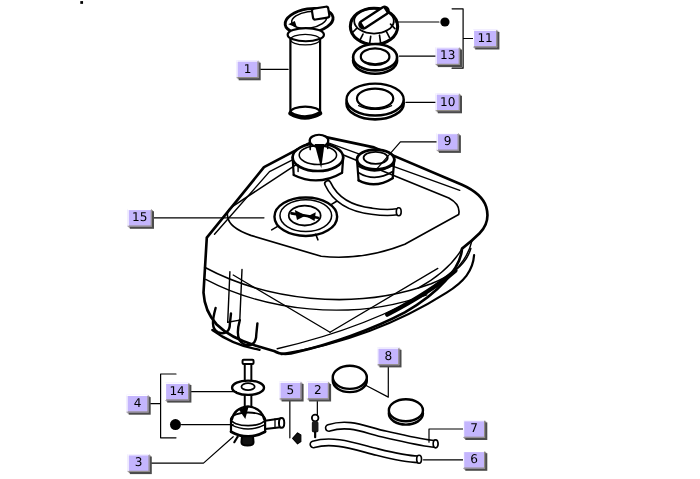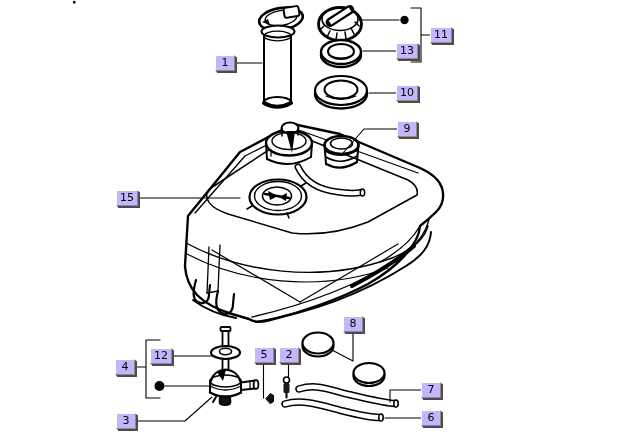--- a/index.html
+++ b/index.html
@@ -208,15 +208,15 @@
   <div class="callout" style="left:115px;top:359px">4</div>
   <div class="callout" style="left:254px;top:347px">5</div>
   <div class="callout" style="left:421px;top:410px">6</div>
   <div class="callout" style="left:421px;top:382px">7</div>
   <div class="callout" style="left:343px;top:316px">8</div>
   <div class="callout" style="left:397px;top:121px">9</div>
   <div class="callout" style="left:396px;top:85px">10</div>
   <div class="callout" style="left:430px;top:27px">11</div>
   <div class="callout" style="left:396px;top:43px">13</div>
   <div class="callout" style="left:116px;top:190px">15</div>
-  <div class="callout" style="left:150px;top:348px">12</div>
+  <div class="callout" style="left:150px;top:348px">14</div>
 
 </div>
 
 </body></html>

